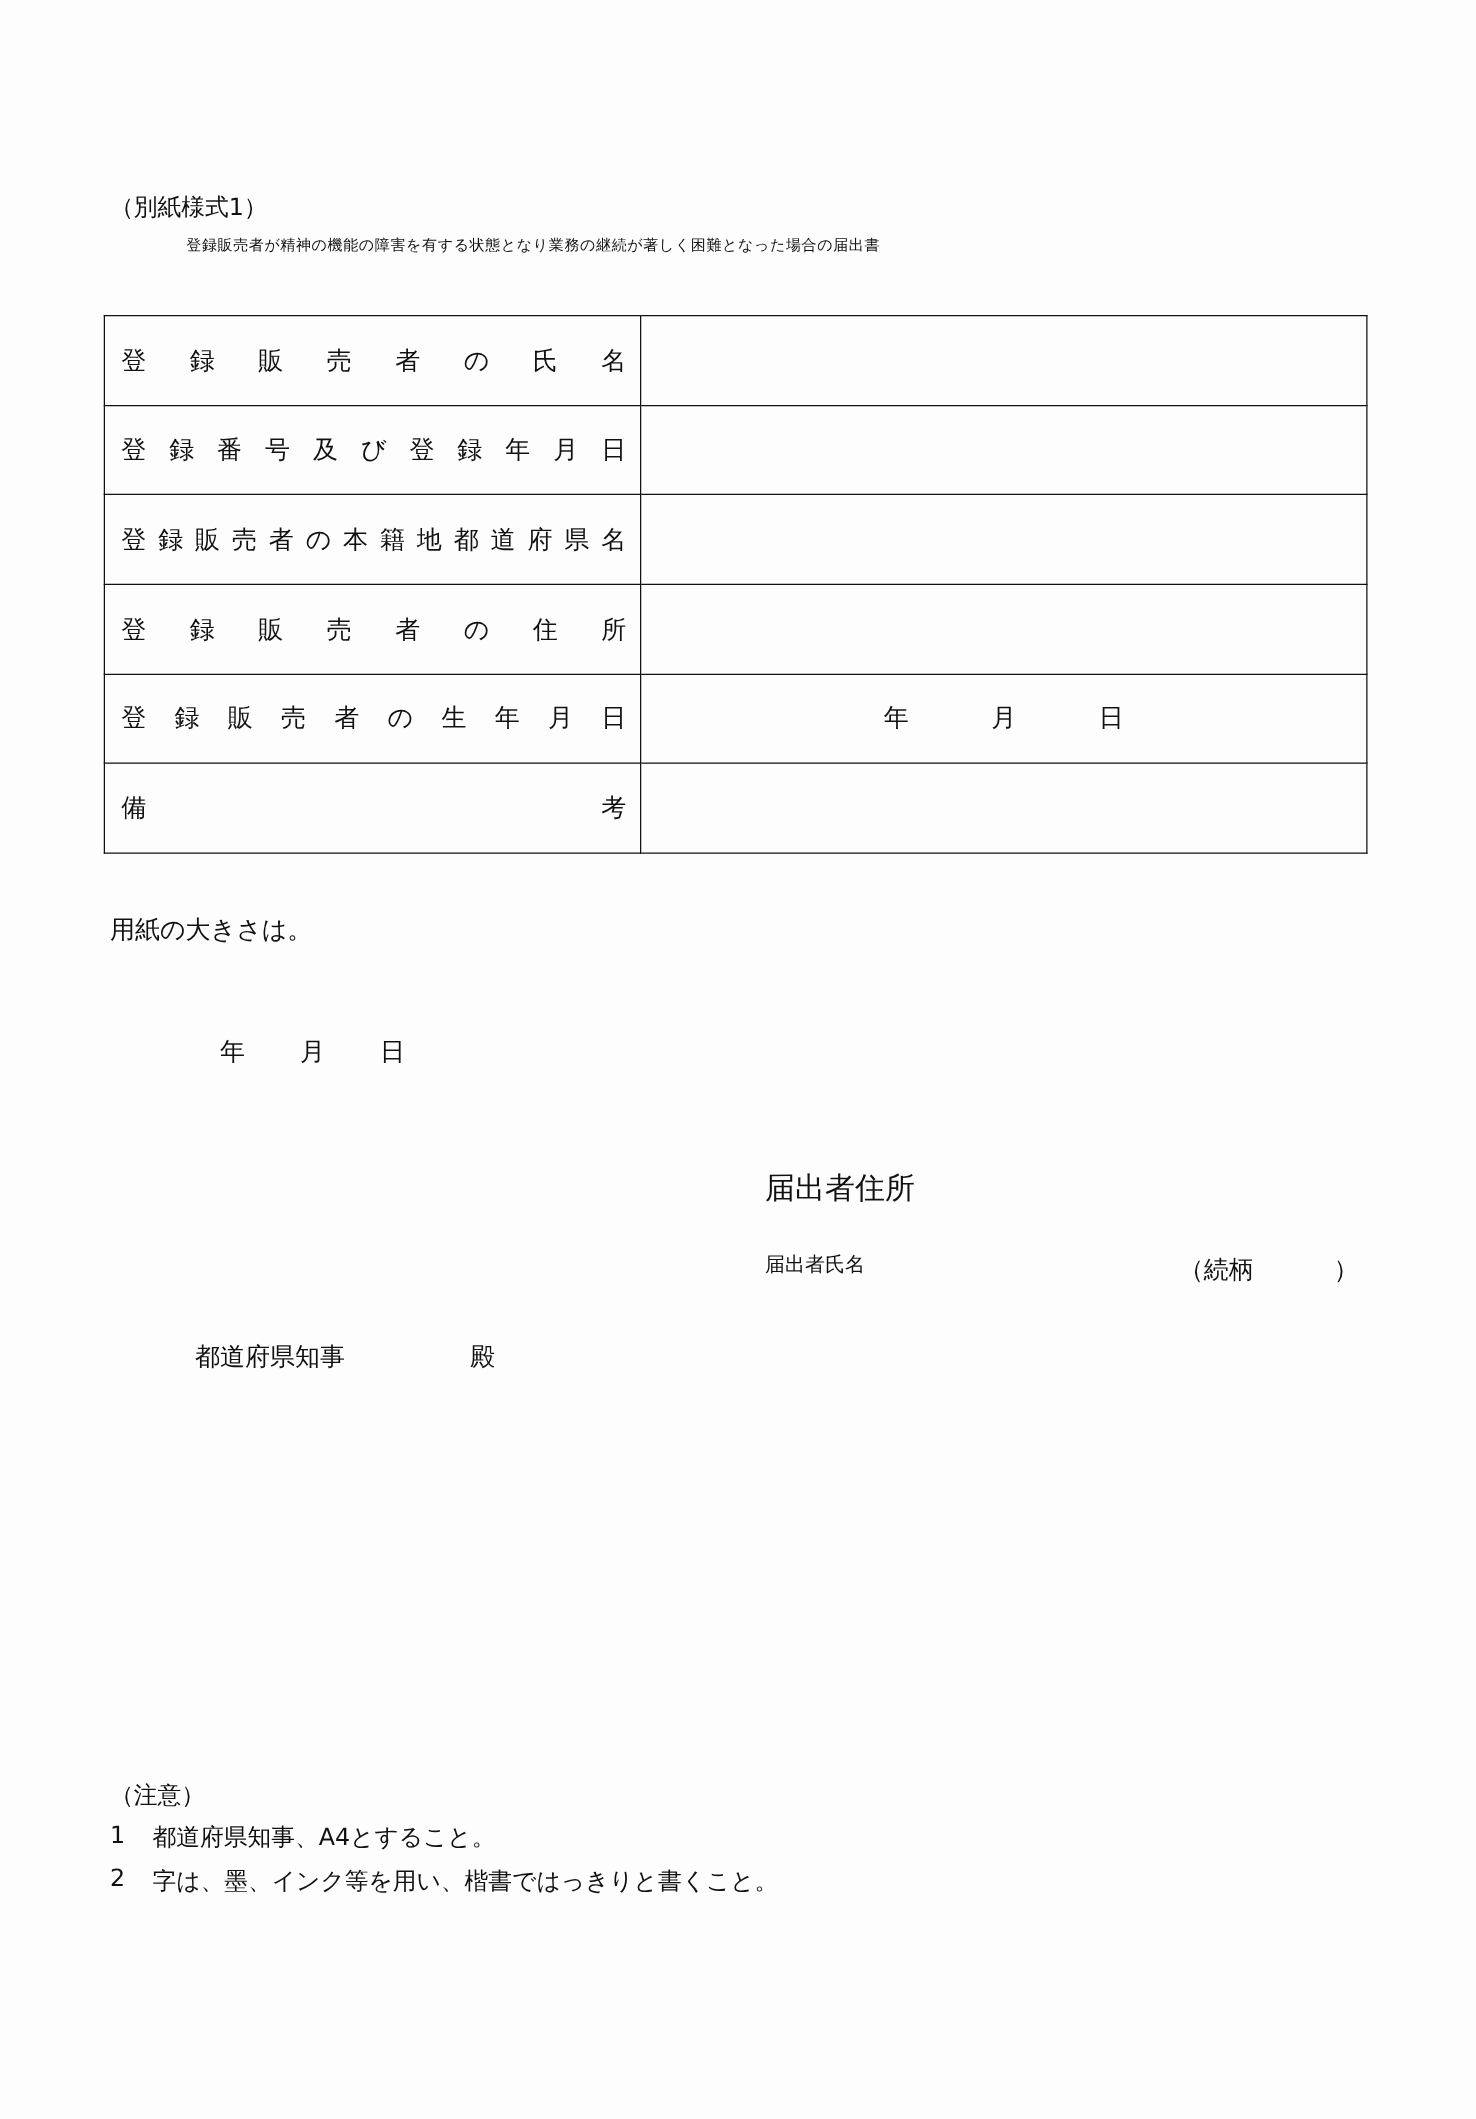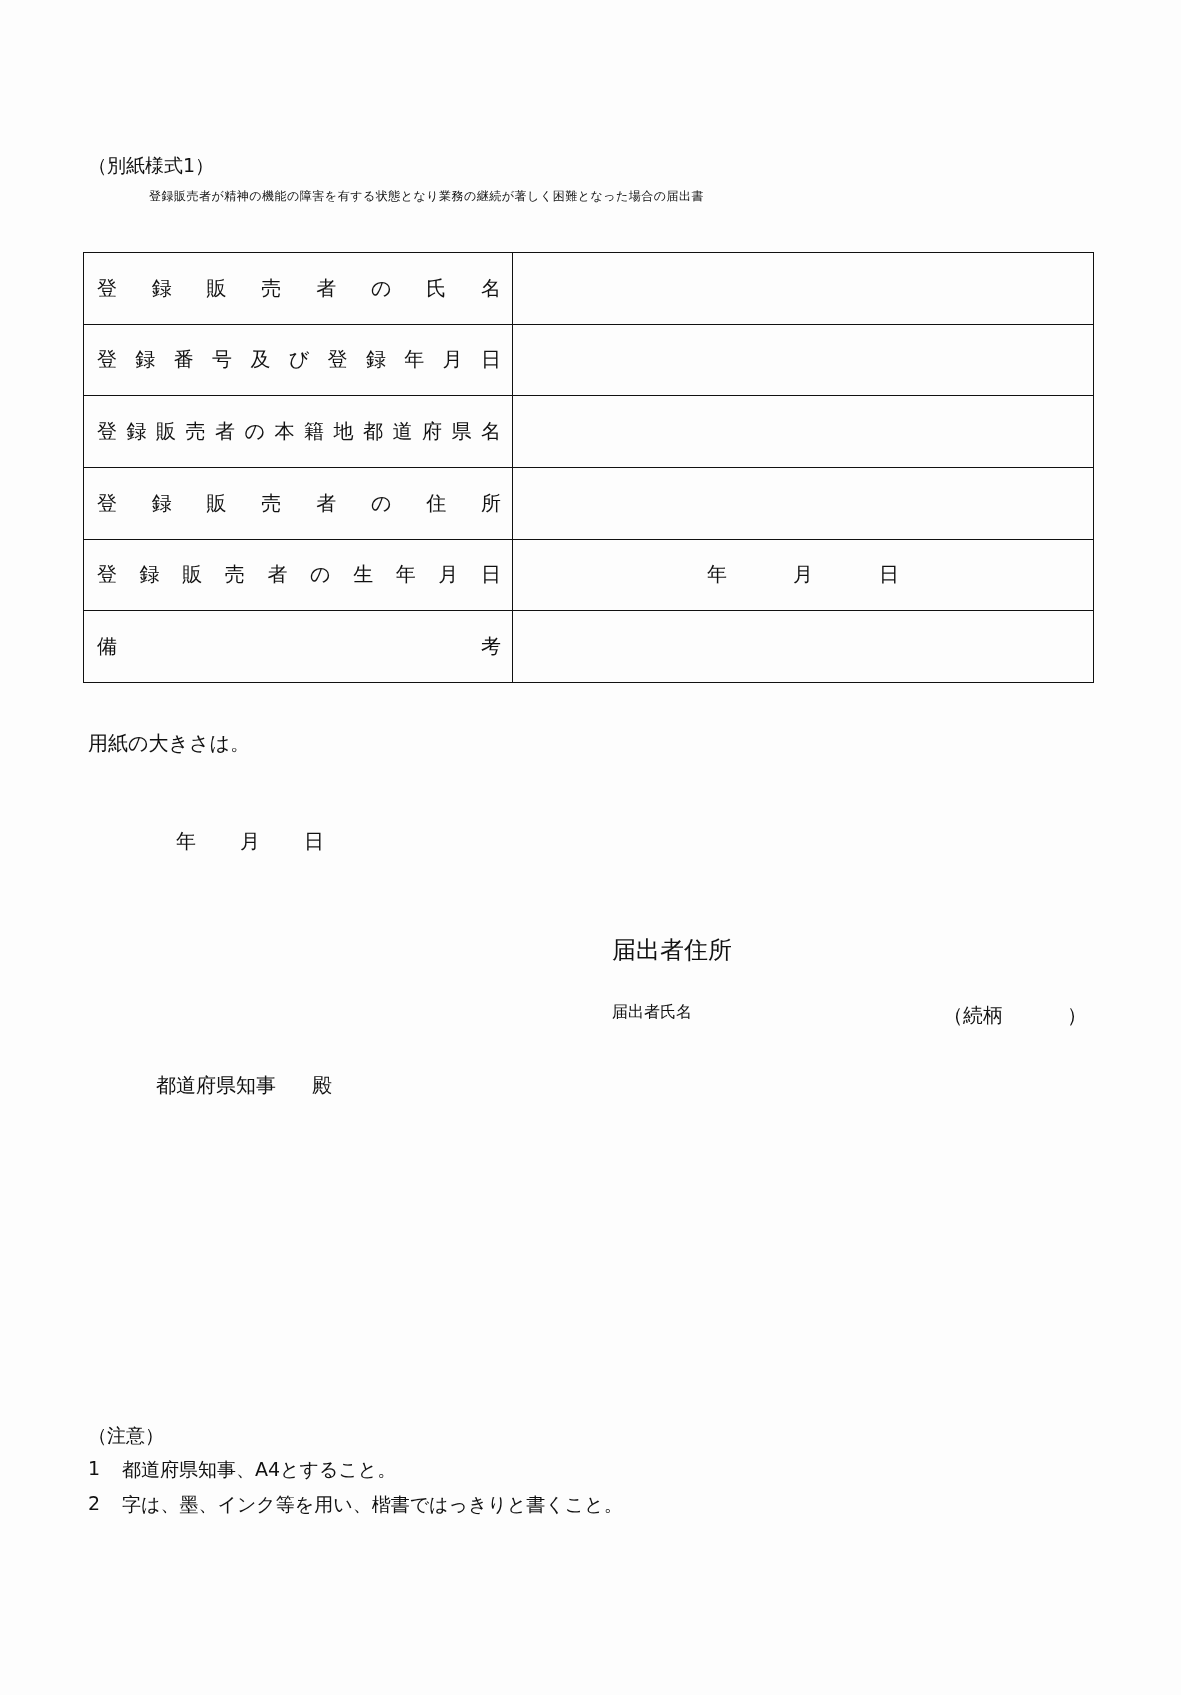--- a/index.html
+++ b/index.html
@@ -54,21 +54,21 @@
     #statement { left: 88px; top: 725px; width: 1010px; font-size: 20px; line-height: 36px; white-space: normal; }
     #statement .line1 { display: block; padding-left: 24px; letter-spacing: 0.3px; }
 
     #submit-date { left: 176px; top: 828px; font-size: 20px; display: flex; gap: 44px; }
 
     #applicant-address { left: 612px; top: 934px; font-size: 24px; }
     #applicant-name { left: 612px; top: 1002px; font-size: 16px; }
     #relationship { left: 943px; top: 1002px; font-size: 20px; display: flex; }
     #relationship .gap { display: inline-block; width: 64px; }
 
-    #addressee { left: 156px; top: 1072px; font-size: 20px; display: flex; gap: 36px; }
+    #addressee { left: 156px; top: 1072px; font-size: 20px; display: flex; gap: 100px; }
 
     #notes-heading { left: 88px; top: 1423px; font-size: 19px; }
     .note-item { left: 88px; font-size: 19px; display: flex; }
     .note-item .num { width: 34px; }
     #note-1 { top: 1457px; }
     #note-2 { top: 1492px; }
   </style>
 </head>
 <body>
 

